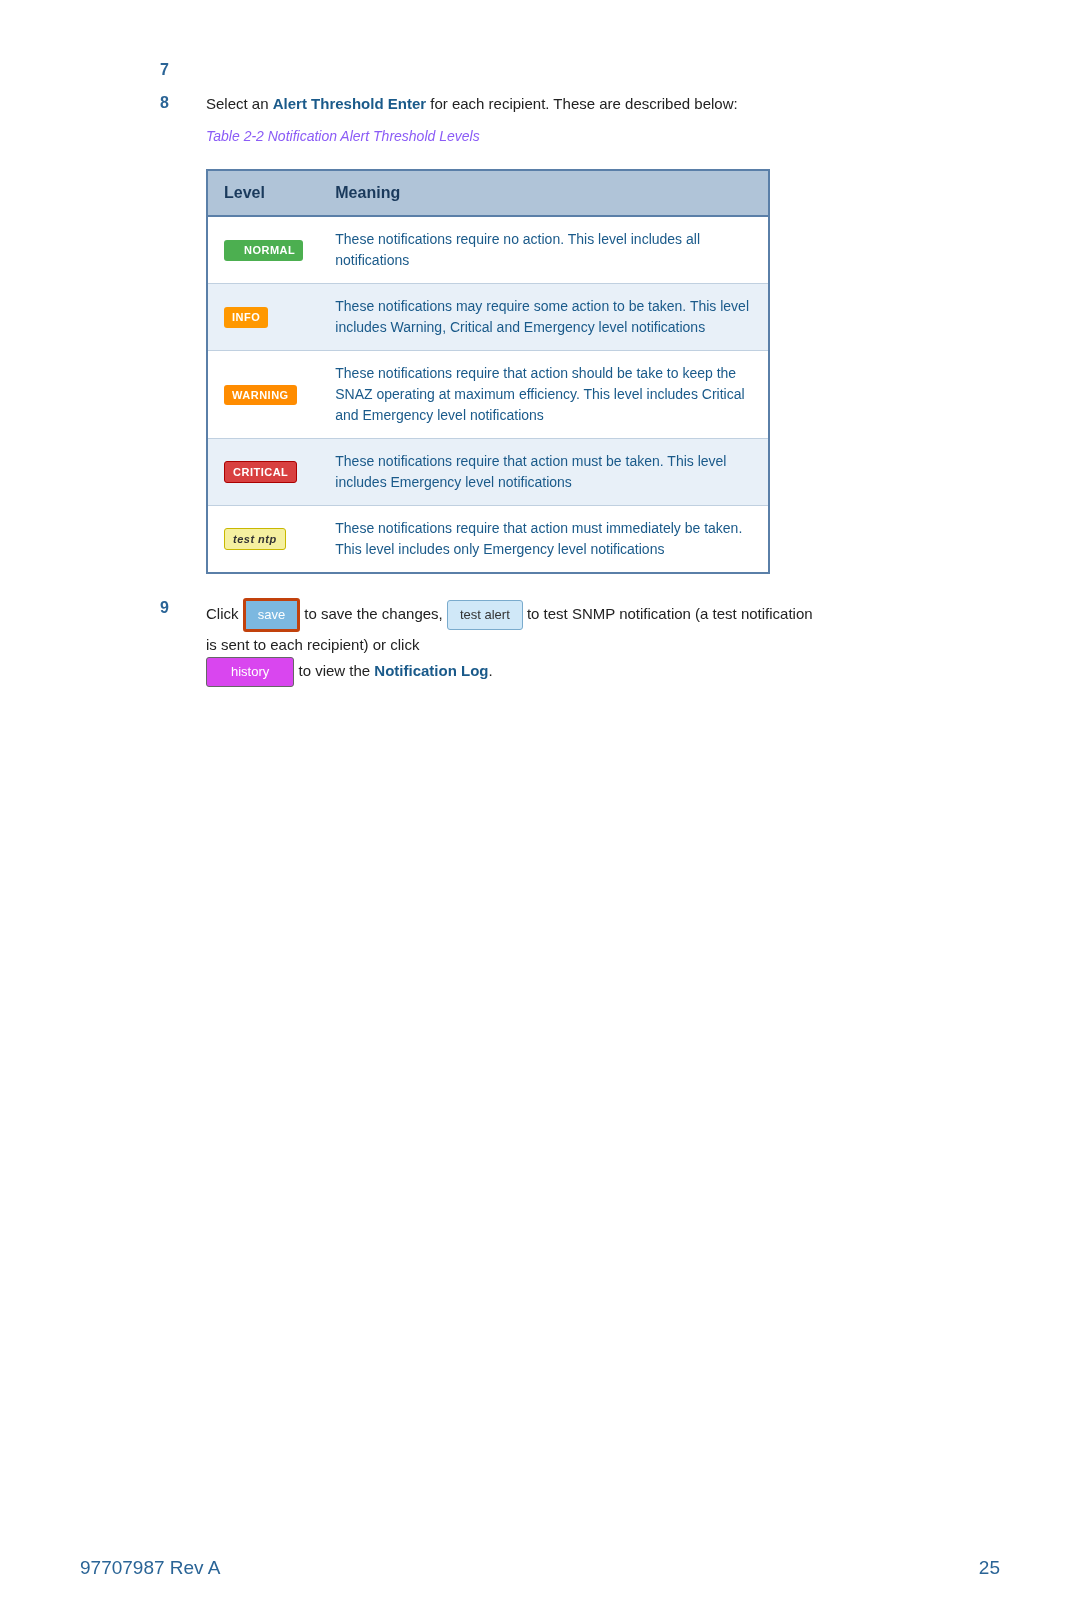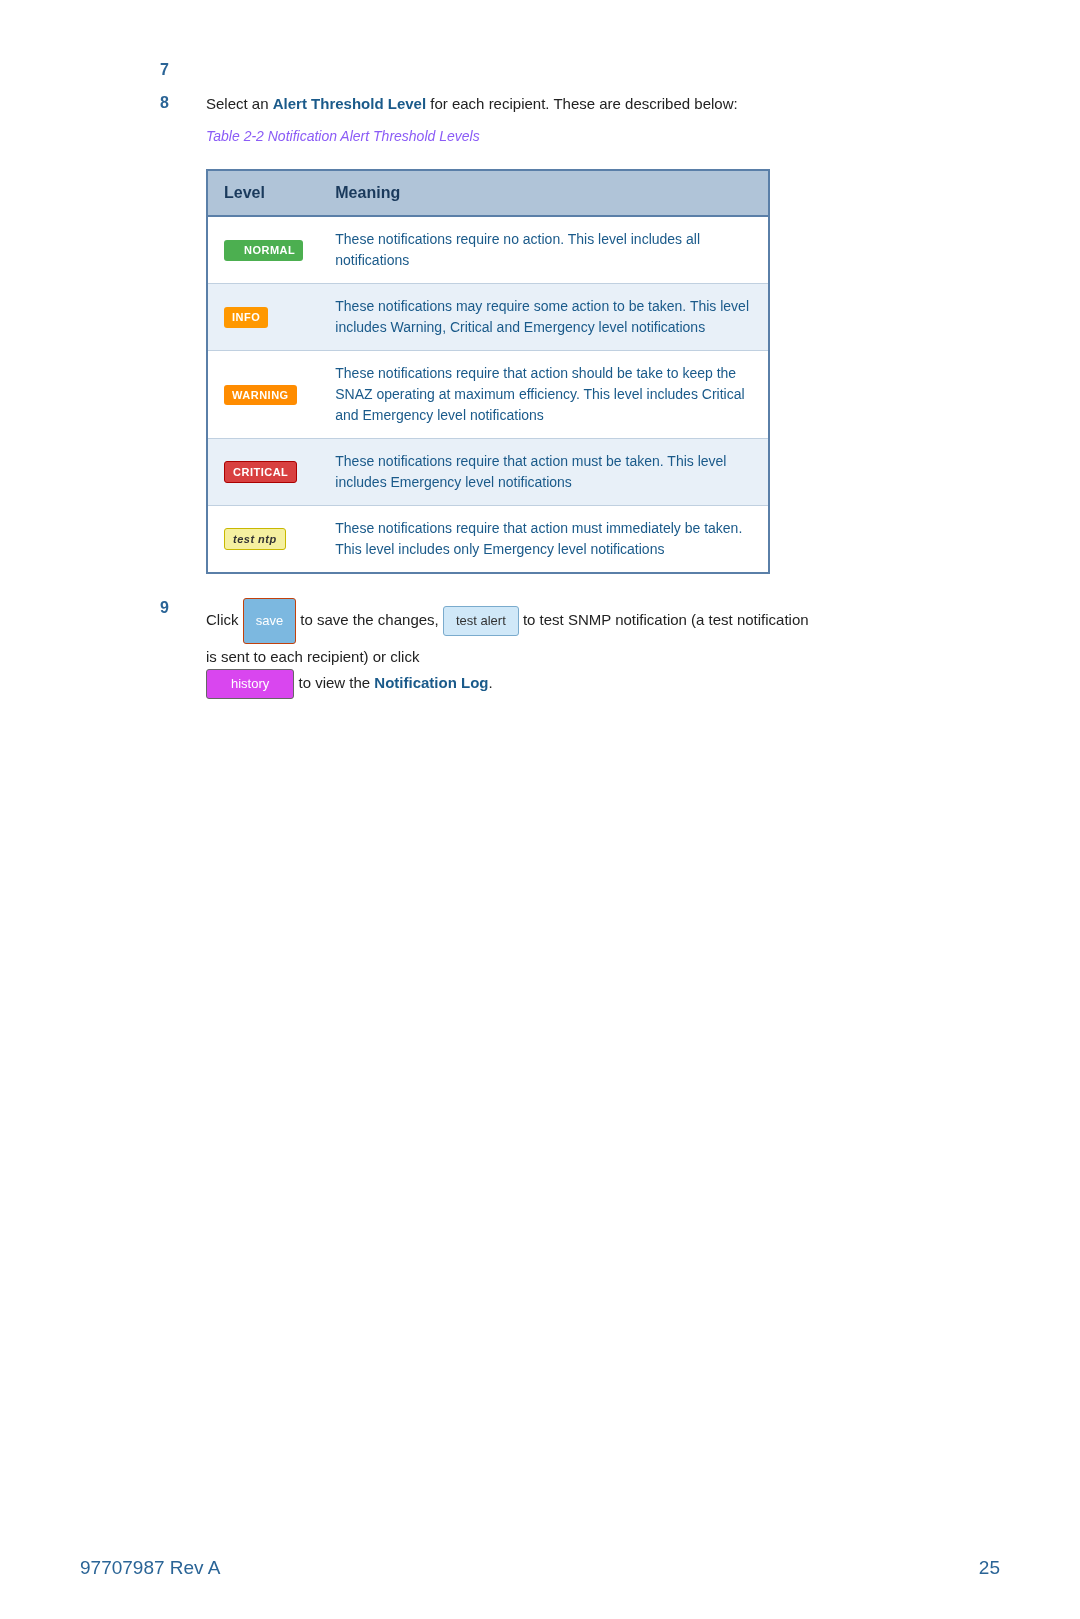--- a/index.html
+++ b/index.html
@@ -106,23 +106,23 @@
       color: #333;
       border: 1px solid #c8b800;
       font-style: italic;
     }
 
     .btn-save {
       display: inline-block;
       background: #7cb8e0;
       color: #fff;
       font-size: 13px;
-      padding: 11px 12px;
-      border-radius: 3px;
-      border: 1px solid #c2410c;
+      padding: 3px 12px;
+      border-radius: 3px;
+      border: 3px solid #c2410c;
       font-weight: normal;
     }
 
     .btn-test-alert {
       display: inline-block;
       background: #d0e8f8;
       color: #333;
       font-size: 13px;
       padding: 3px 12px;
       border-radius: 3px;
@@ -168,21 +168,21 @@
 
 <div class="page-content">
 
   <div class="step-row">
     <div class="step-number">7</div>
   </div>
 
   <div class="step-row">
     <div class="step-number">8</div>
     <div class="step-text">
-      <span>Select an </span><span class="bold-blue">Alert Threshold Level</span><span> for each recipient. These are described below:</span>
+      <span>Select an </span><span class="bold-blue">Alert Threshold Enter</span><span> for each recipient. These are described below:</span>
       <div class="table-caption" style="margin-top:10px;">Table 2-2 Notification Alert Threshold Levels</div>
 
       
       <table class="threshold-table">
         <thead>
           <tr>
             <th>Level</th>
             <th>Meaning</th>
           </tr>
         </thead>

